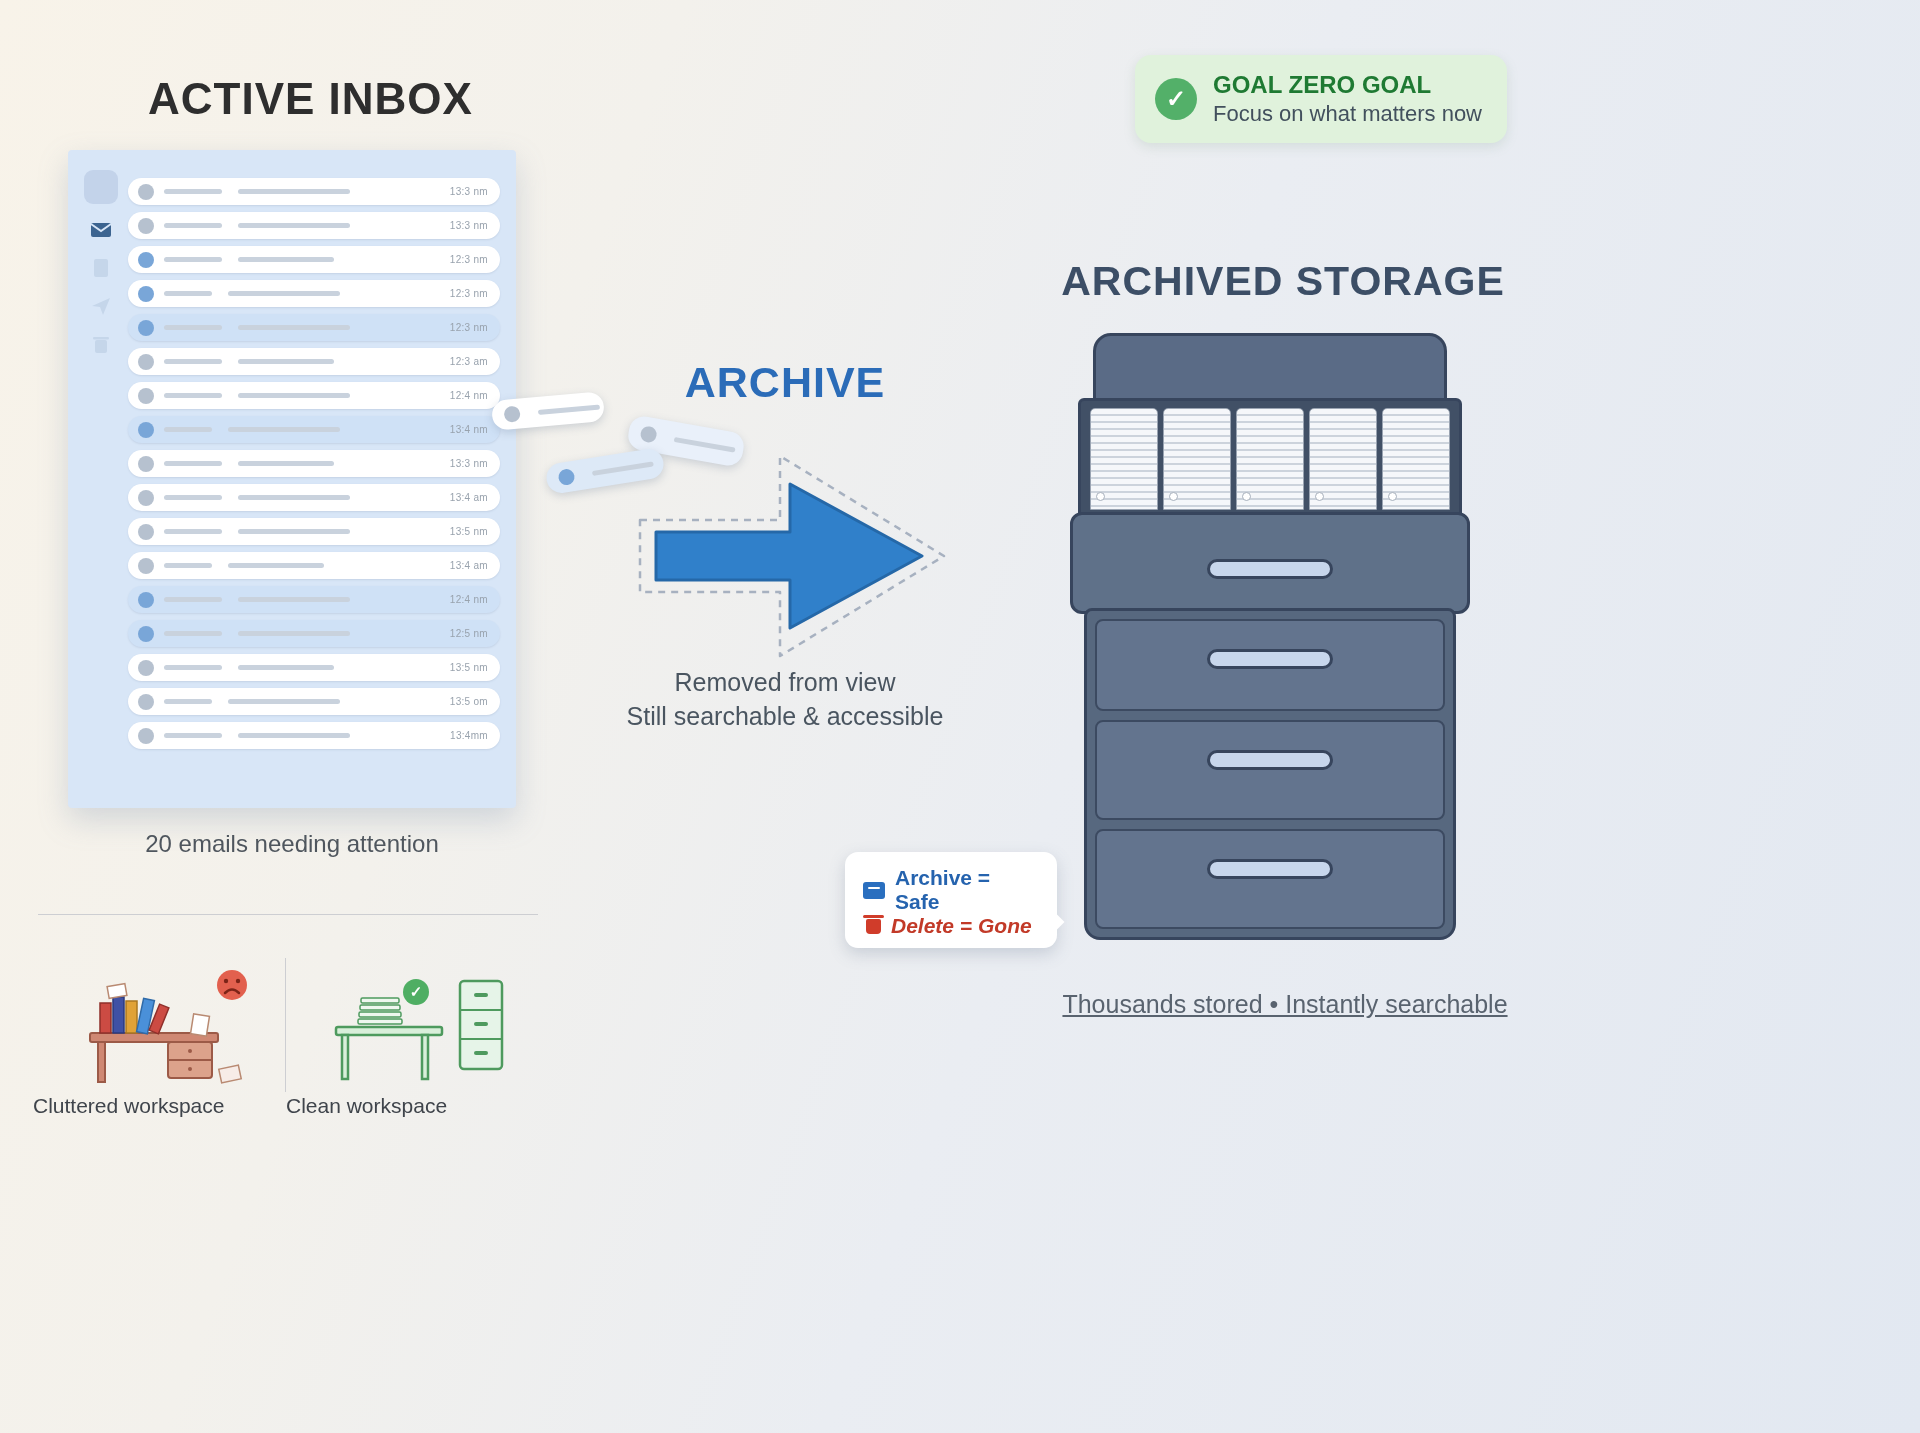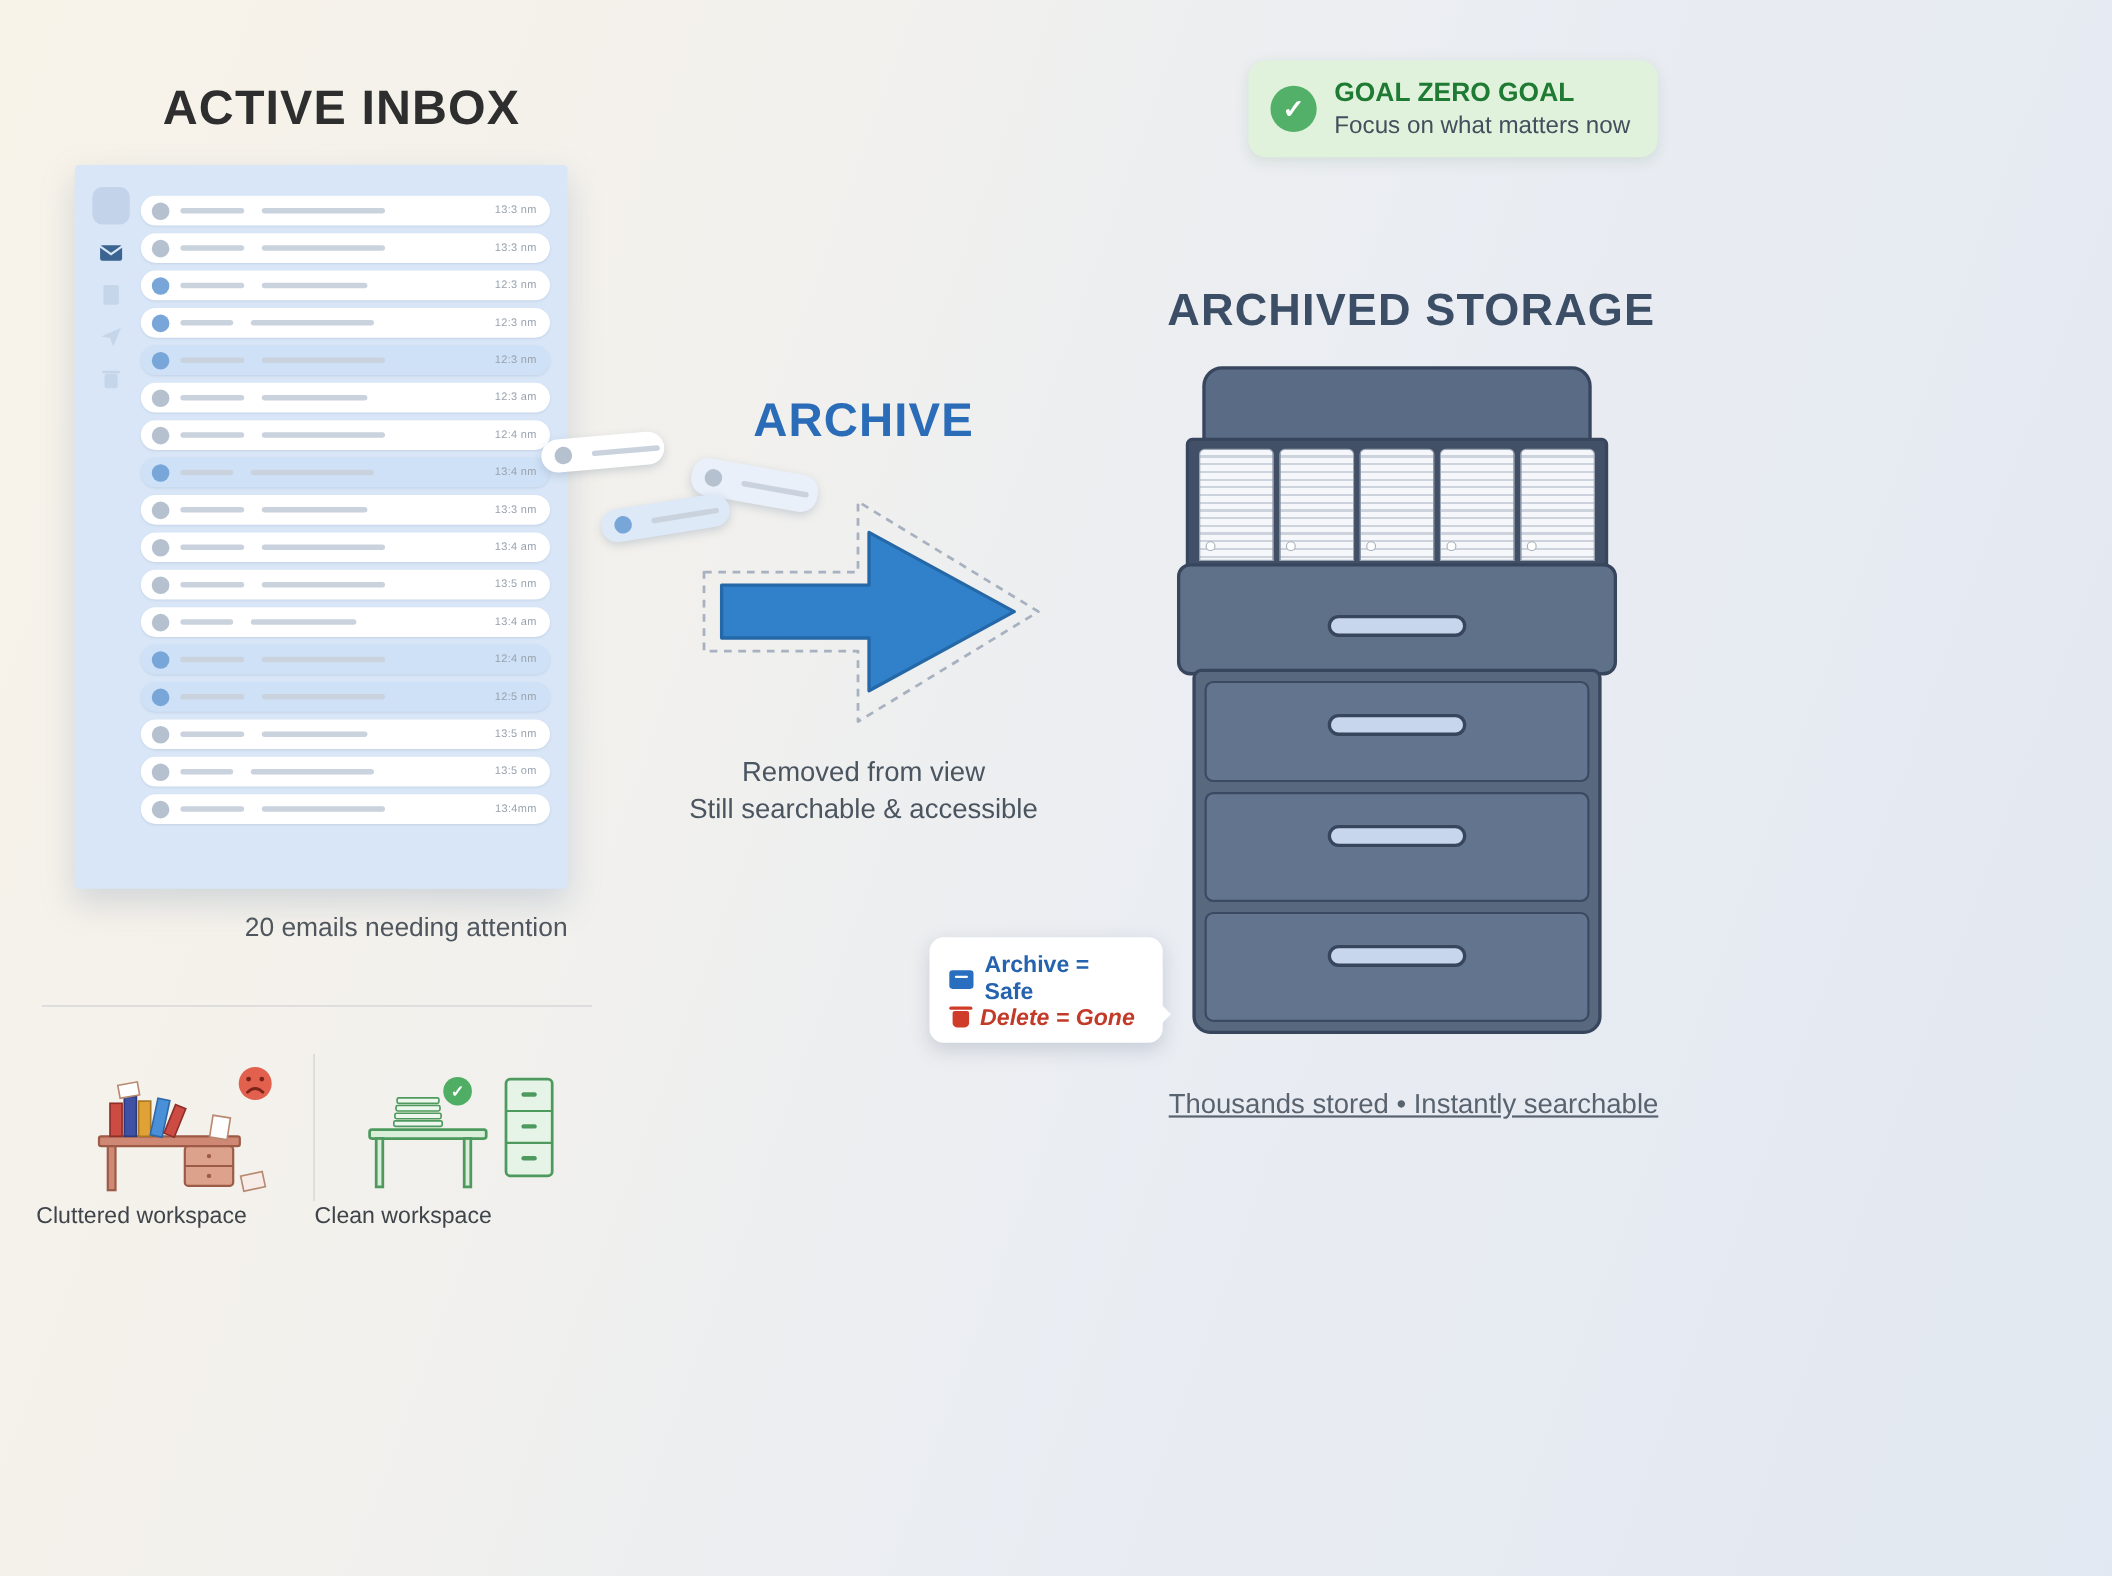--- a/index.html
+++ b/index.html
@@ -30,30 +30,30 @@
   .email-row.hl { background:#cfe1f6; }
   .avatar { width:16px; height:16px; border-radius:50%; background:#b6c1cf; margin-right:10px; flex:none; }
   .avatar.blue { background:#79a6d8; }
   .bar { height:5px; border-radius:3px; background:#c9d2dd; flex:none; }
   .b1 { width:58px; margin-right:16px; }
   .b2 { width:112px; }
   .email-row:nth-child(3n) .b2 { width:96px; }
   .email-row:nth-child(4n) .b1 { width:48px; }
   .spacer { flex:1; }
   .time { font-size:10px; color:#98a2ad; letter-spacing:.3px; }
-  .inbox-caption { position:absolute; left:68px; top:830px; width:448px; text-align:right; font-size:24px; color:#4f565e; }
+  .inbox-caption { position:absolute; left:68px; top:830px; width:448px; text-align:center; font-size:24px; color:#4f565e; }
   
   .chip { position:absolute; display:flex; align-items:center; gap:8px; padding:0 12px; height:30px; border-radius:15px; background:#fff; box-shadow:0 3px 8px rgba(90,110,140,.25); }
   .chip .bar { width:62px; }
   .chip1 { left:492px; top:396px; width:112px; transform:rotate(-5deg); }
   .chip2 { left:628px; top:424px; width:116px; height:34px; transform:rotate(10deg); background:#e9f0fa; }
   .chip3 { left:546px; top:456px; width:118px; transform:rotate(-9deg); background:#dde9f7; }
   
   .arrow-wrap { position:absolute; left:638px; top:428px; }
-  .archive-lines { position:absolute; left:560px; top:686px; width:450px; text-align:center; font-size:25px; color:#4a5560; line-height:1.35; }
+  .archive-lines { position:absolute; left:560px; top:666px; width:450px; text-align:center; font-size:25px; color:#4a5560; line-height:1.35; }
   
   .goal-badge {
     position:absolute; left:1135px; top:55px; width:372px; height:88px;
     background:#e0f2dc; border-radius:16px; display:flex; align-items:center; padding:0 20px;
     box-shadow:0 4px 12px rgba(110,150,120,.18);
   }
   .goal-check { width:42px; height:42px; border-radius:50%; background:#53b069; color:#fff; font-size:24px; font-weight:700; display:flex; align-items:center; justify-content:center; flex:none; margin-right:16px; }
   .goal-title { font-size:24px; font-weight:800; color:#1f7a33; }
   .goal-sub { font-size:22px; color:#42505d; margin-top:2px; }
   

